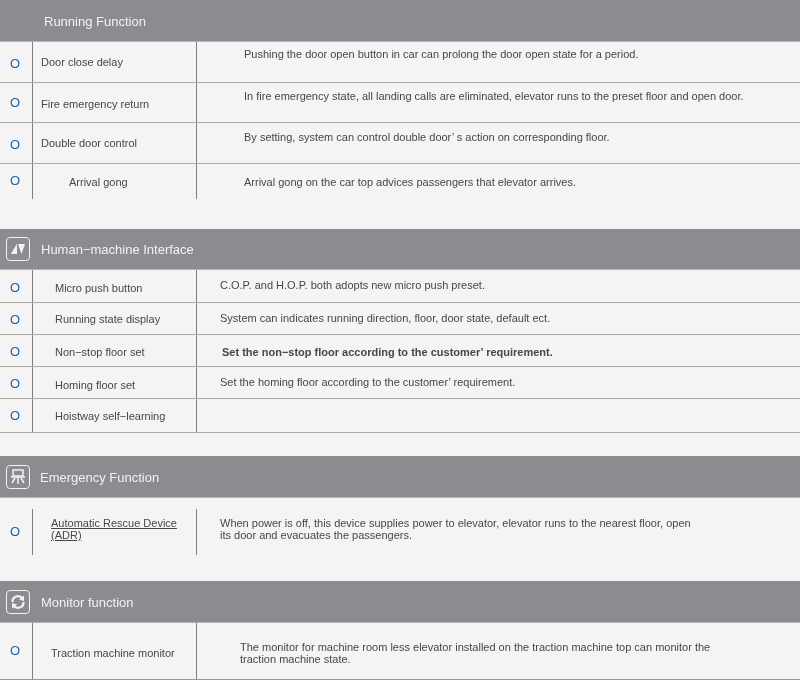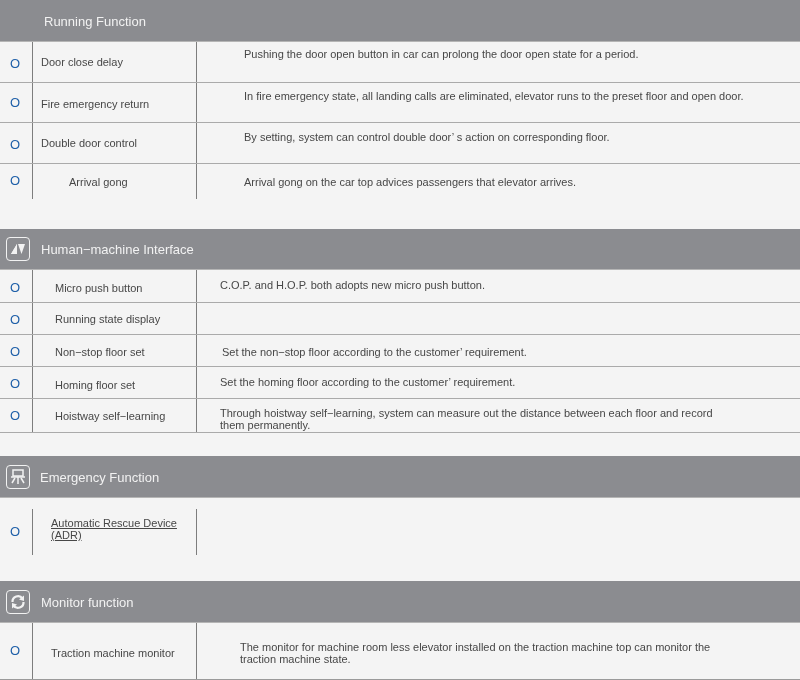--- a/index.html
+++ b/index.html
@@ -74,60 +74,61 @@
       </svg>
   </span>
   <span class="sec-title" style="left:41px;">Human−machine Interface</span>
 </div>
 <div class="vline" style="left:32px;top:270px;height:162px;"></div>
 <div class="vline" style="left:196px;top:270px;height:162px;"></div>
 
 <div class="row" style="top:270px;height:33px;">
   <span class="marker" style="top:10px;">O</span>
   <span class="name" style="left:55px;top:12px;">Micro push button</span>
-  <span class="desc" style="left:220px;top:9px;width:570px;">C.O.P. and H.O.P. both adopts new micro push button.</span>
+  <span class="desc" style="left:220px;top:9px;width:570px;">C.O.P. and H.O.P. both adopts new micro push preset.</span>
 </div>
 <div class="row" style="top:303px;height:32px;">
   <span class="marker" style="top:9px;">O</span>
   <span class="name" style="left:55px;top:10px;">Running state display</span>
+  <span class="desc" style="left:220px;top:9px;width:570px;">System can indicates running direction, floor, door state, default ect.</span>
 </div>
 <div class="row" style="top:335px;height:32px;">
   <span class="marker" style="top:9px;">O</span>
   <span class="name" style="left:55px;top:11px;">Non−stop floor set</span>
-  <span class="desc" style="left:222px;top:11px;width:570px;">Set the non−stop floor according to the customer’  requirement.</span>
+  <span class="desc" style="left:222px;top:11px;width:570px;font-weight:bold;">Set the non−stop floor according to the customer’  requirement.</span>
 </div>
 <div class="row" style="top:367px;height:32px;">
   <span class="marker" style="top:9px;">O</span>
   <span class="name" style="left:55px;top:12px;">Homing floor set</span>
   <span class="desc" style="left:220px;top:9px;width:570px;">Set the homing floor according to the customer’  requirement.</span>
 </div>
 <div class="row" style="top:399px;height:34px;">
   <span class="marker" style="top:9px;">O</span>
   <span class="name" style="left:55px;top:11px;">Hoistway self−learning</span>
-  <span class="desc" style="left:220px;top:8px;width:520px;">Through hoistway self−learning, system can measure out the distance between each floor and record them permanently.</span>
 </div>
 
 <div class="sec-head" style="top:456px;height:41px;padding-left:12px;">
   <span class="sec-icon">
     <svg viewBox="0 0 18 18" fill="none" stroke="#f2f2f2" stroke-width="1.5">
         <rect x="4" y="2" width="10" height="6"></rect>
         <line x1="2" y1="9" x2="16" y2="9"></line>
         <line x1="9" y1="9" x2="9" y2="16"></line>
         <line x1="6" y1="10" x2="3" y2="15"></line>
         <line x1="12" y1="10" x2="15" y2="15"></line>
       </svg>
   </span>
   <span class="sec-title" style="left:40px;">Emergency Function</span>
 </div>
 <div class="vline" style="left:32px;top:509px;height:46px;"></div>
 <div class="vline" style="left:196px;top:509px;height:46px;"></div>
 
 <div class="row last" style="top:509px;height:46px;">
   <span class="marker" style="top:15px;">O</span>
   <span class="name" style="left:51px;top:8px;width:135px;text-decoration:underline;">Automatic Rescue Device (ADR)</span>
+  <span class="desc" style="left:220px;top:8px;width:480px;">When power is off, this device supplies power to elevator, elevator runs to the nearest floor, open its door and evacuates the passengers.</span>
 </div>
 
 <div class="sec-head" style="top:581px;height:41px;">
   <span class="sec-icon">
     <svg viewBox="0 0 18 18" fill="none" stroke="#f2f2f2" stroke-width="2.2">
         <path d="M3.5 9 A5.5 5.5 0 0 1 13.5 5.5"></path>
         <polygon points="15,2.5 15,8 10,6.5" fill="#f2f2f2" stroke="none"></polygon>
         <path d="M14.5 9 A5.5 5.5 0 0 1 4.5 12.5"></path>
         <polygon points="3,15.5 3,10 8,11.5" fill="#f2f2f2" stroke="none"></polygon>
       </svg>

